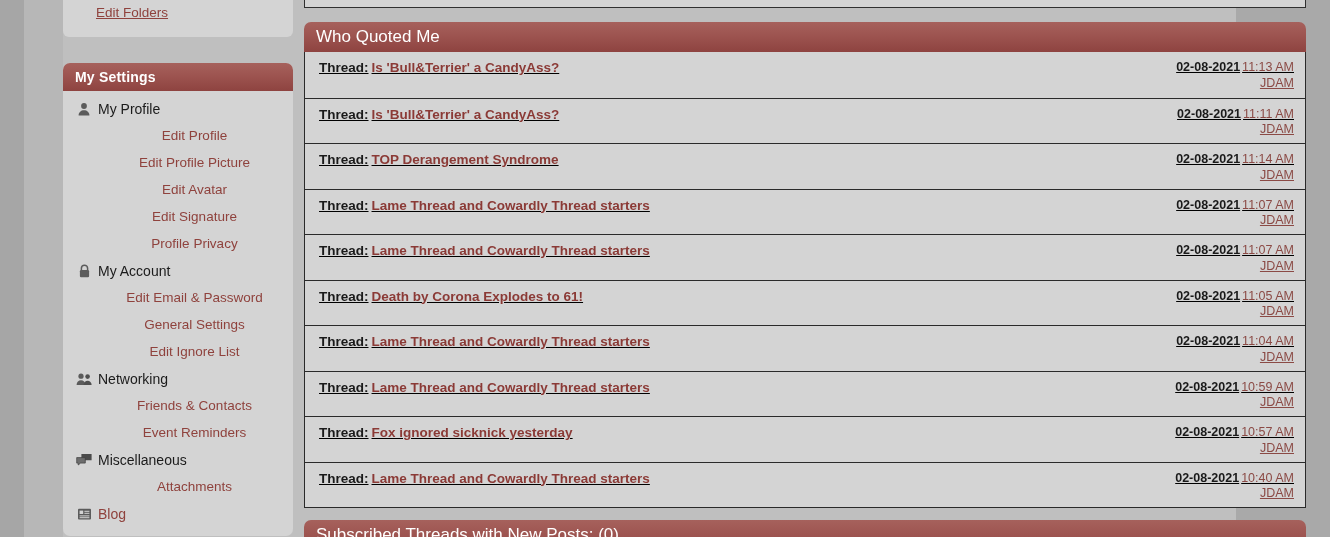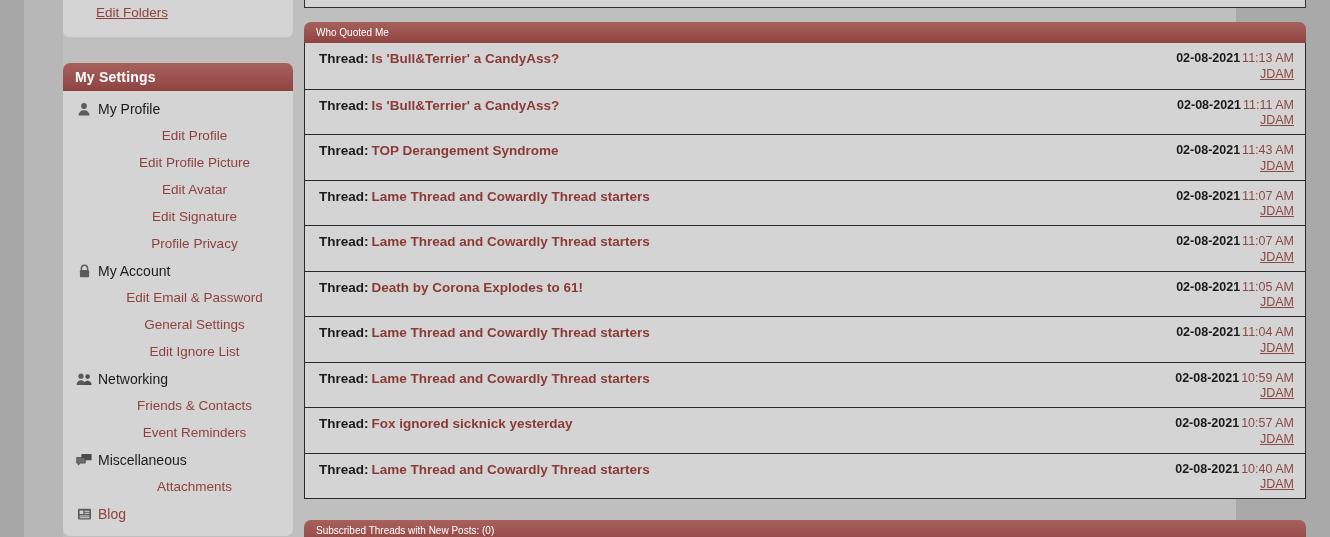--- a/index.html
+++ b/index.html
@@ -110,26 +110,26 @@
   }
   .panel {
     position: absolute;
     left: 0;
     top: 22px;
     width: 1002px;
   }
   .panel-title {
     background: linear-gradient(to bottom, #a6615c 0%, #9d5450 45%, #8e4340 100%);
     color: #fff;
-    font-size: 10px;
+    font-size: 17px;
     padding: 5px 0 5px 12px;
     border-top-left-radius: 7px;
     border-top-right-radius: 7px;
   }
-  .rows { border-bottom: 1px solid #2a2a2a; }
+  .rows { border-bottom: 1px solid #2a2a2a; text-decoration: underline; }
   .row {
     display: flex;
     justify-content: space-between;
     align-items: flex-start;
     background: #d4d4d4;
     border-top: 1px solid #2a2a2a;
     border-left: 1px solid #2a2a2a;
     border-right: 1px solid #2a2a2a;
     height: 45.5px;
     padding: 8px 11px 0 14px;
@@ -285,21 +285,21 @@
             <span class="dt-date">02-08-2021</span><span class="dt-time">11:11 AM</span>
             <a class="dt-user" href="#">JDAM</a>
           </div>
         </div>
 
         <div class="row">
           <div class="row-left">
             <span class="thread-label">Thread:</span><a class="thread-link" href="#">TOP Derangement Syndrome</a>
           </div>
           <div class="row-right">
-            <span class="dt-date">02-08-2021</span><span class="dt-time">11:43 AM</span>
+            <span class="dt-date">02-08-2021</span><span class="dt-time">11:14 AM</span>
             <a class="dt-user" href="#">JDAM</a>
           </div>
         </div>
 
         <div class="row">
           <div class="row-left">
             <span class="thread-label">Thread:</span><a class="thread-link" href="#">Lame Thread and Cowardly Thread starters</a>
           </div>
           <div class="row-right">
             <span class="dt-date">02-08-2021</span><span class="dt-time">11:07 AM</span>

